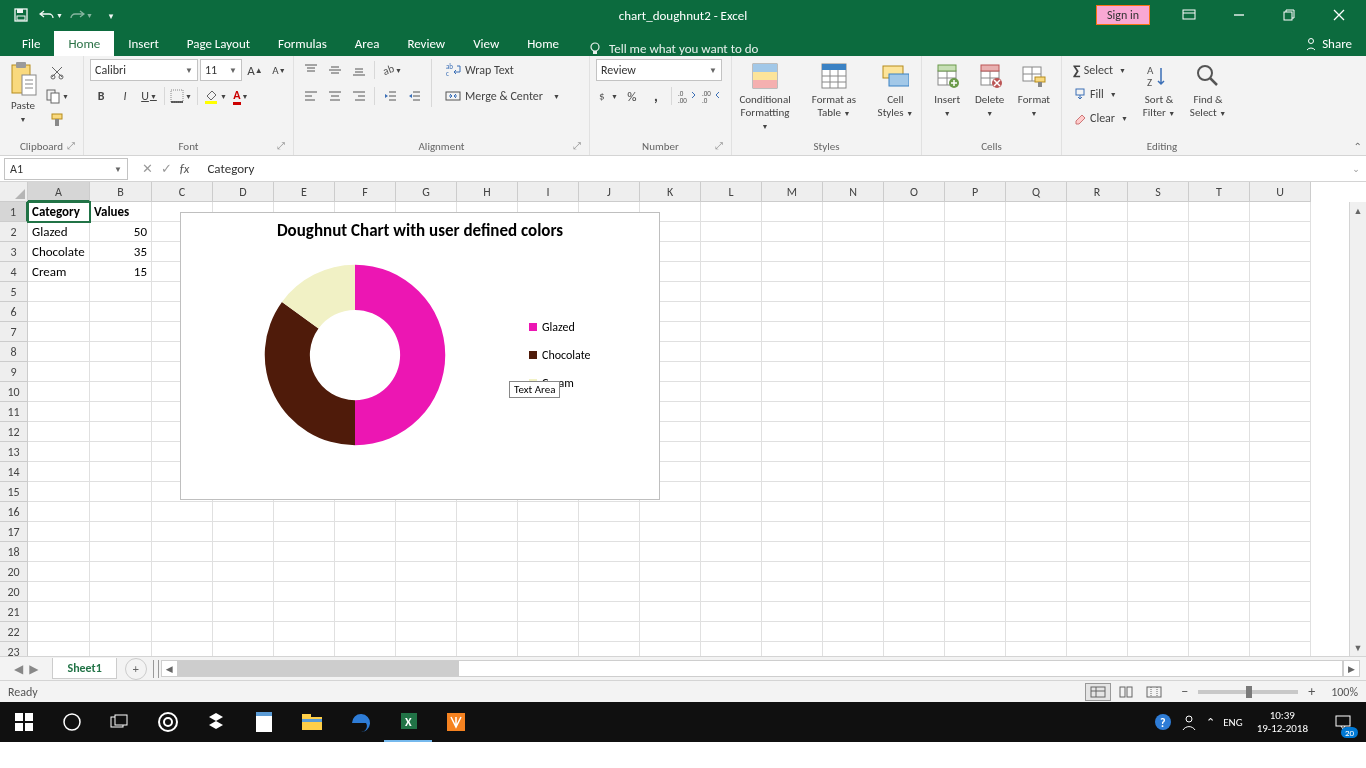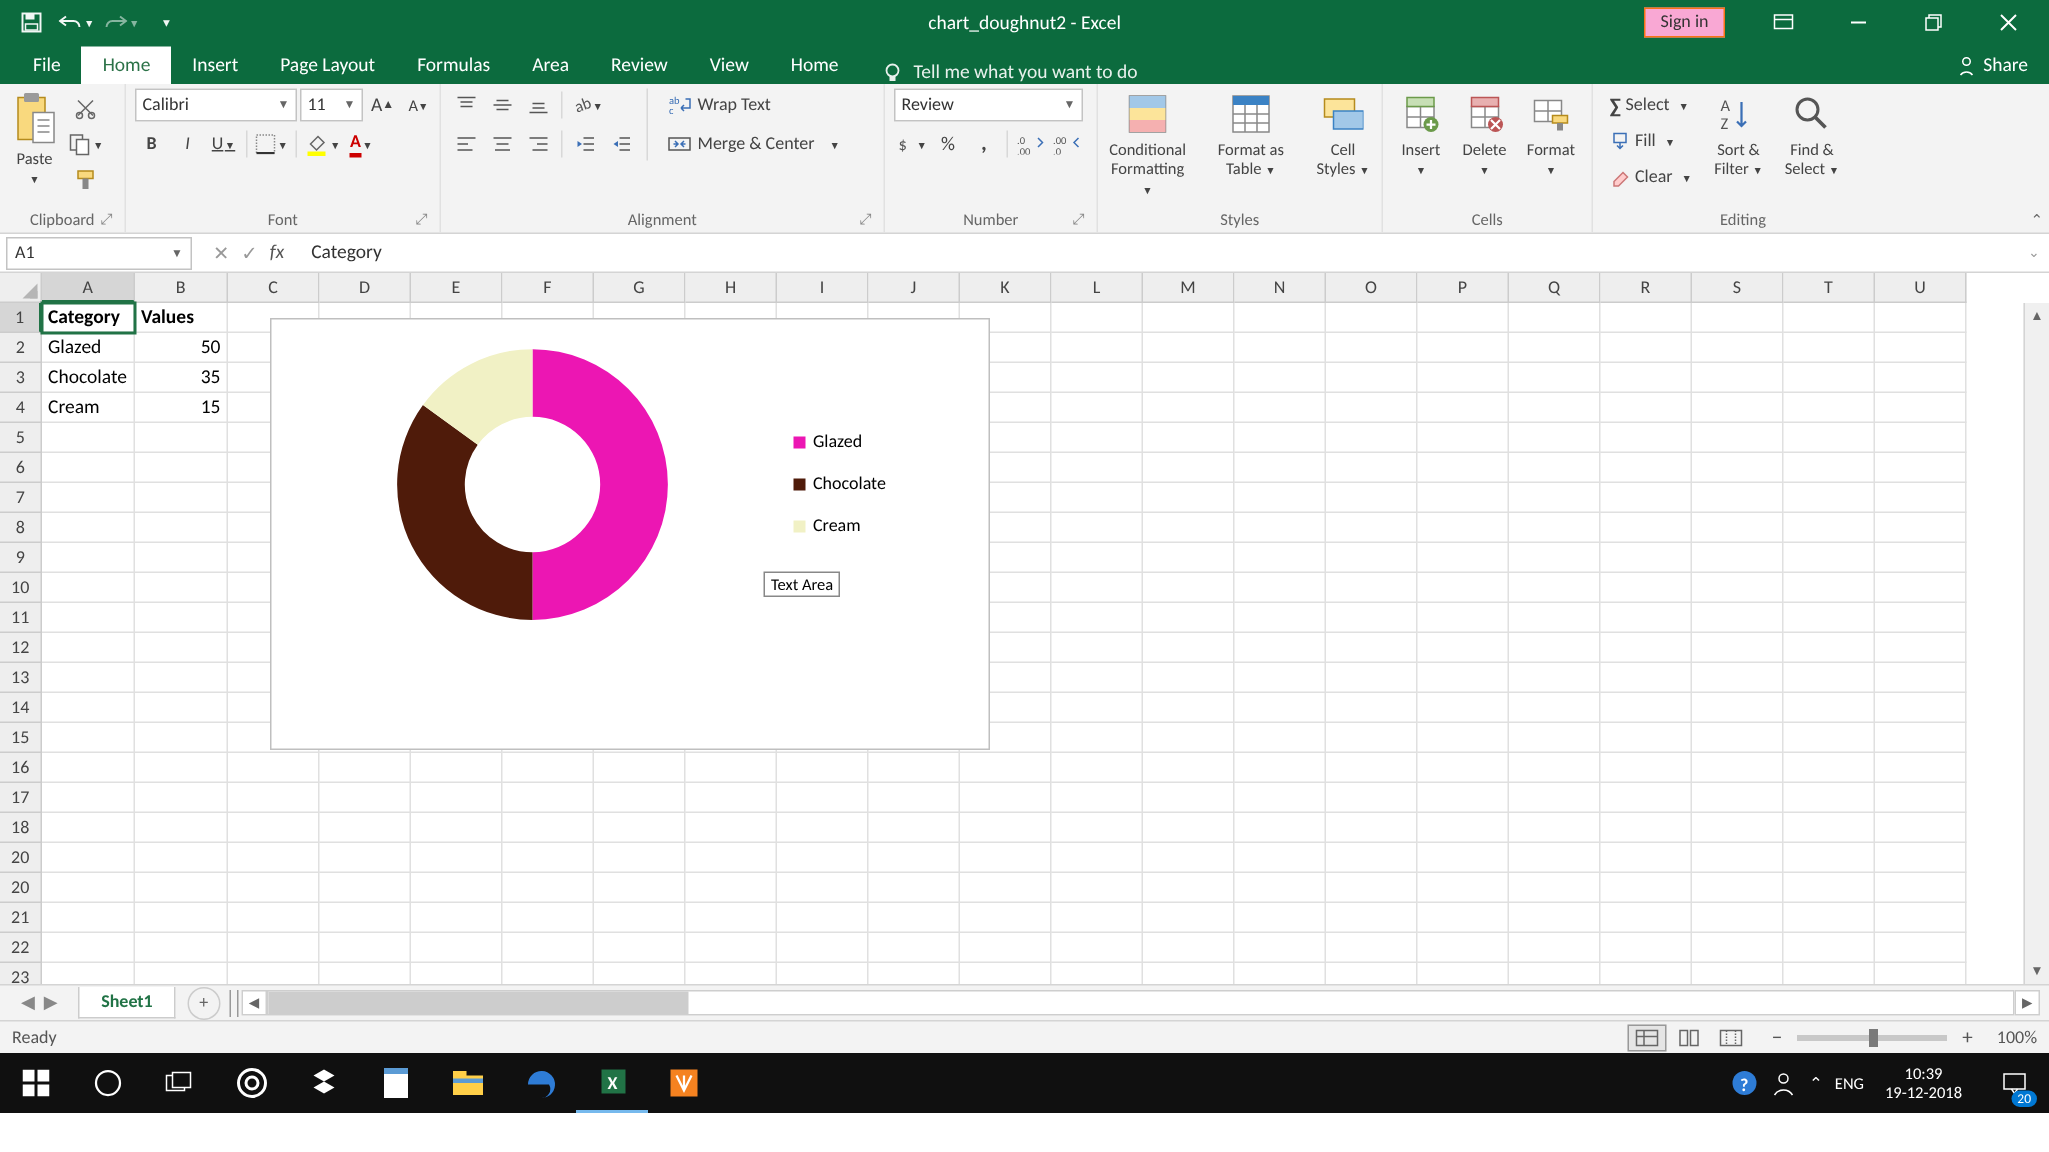--- a/index.html
+++ b/index.html
@@ -1123,20 +1123,21 @@
         <div class="cell" style="width: 61px;"></div>
         <div class="cell" style="width: 61px;"></div>
       </div>
     </div>
   <div class="scroll-right">
     <div class="up">▲</div>
     <div class="down">▼</div>
   </div>
 
   <div class="chart-obj">
+    <div class="chart-title">Doughnut Chart with user defined colors</div>
     <div class="chart-body">
       <div class="donut-wrap">
         <svg id="donut" width="190" height="190" viewBox="-100 -100 200 200">
             <path d="M 5.8170722959499274e-15 -95 A 95 95 0 0 1 5.8170722959499274e-15 95 L 2.9085361479749637e-15 47.5 A 47.5 47.5 0 0 0 2.9085361479749637e-15 -47.5 Z" fill="#EC16B3"></path>
             <path d="M 5.8170722959499274e-15 95 A 95 95 0 0 1 -76.85661446562001 -55.83959896778494 L -38.428307232810006 -27.91979948389247 A 47.5 47.5 0 0 0 2.9085361479749637e-15 47.5 Z" fill="#4F1B0A"></path>
             <path d="M -76.85661446562001 -55.83959896778494 A 95 95 0 0 1 -1.745121688784978e-14 -95 L -8.72560844392489e-15 -47.5 A 47.5 47.5 0 0 0 -38.428307232810006 -27.91979948389247 Z" fill="#F1F1C5"></path>
           </svg>
       </div>
       <div class="legend" id="legend">
           <div class="legend-item">

